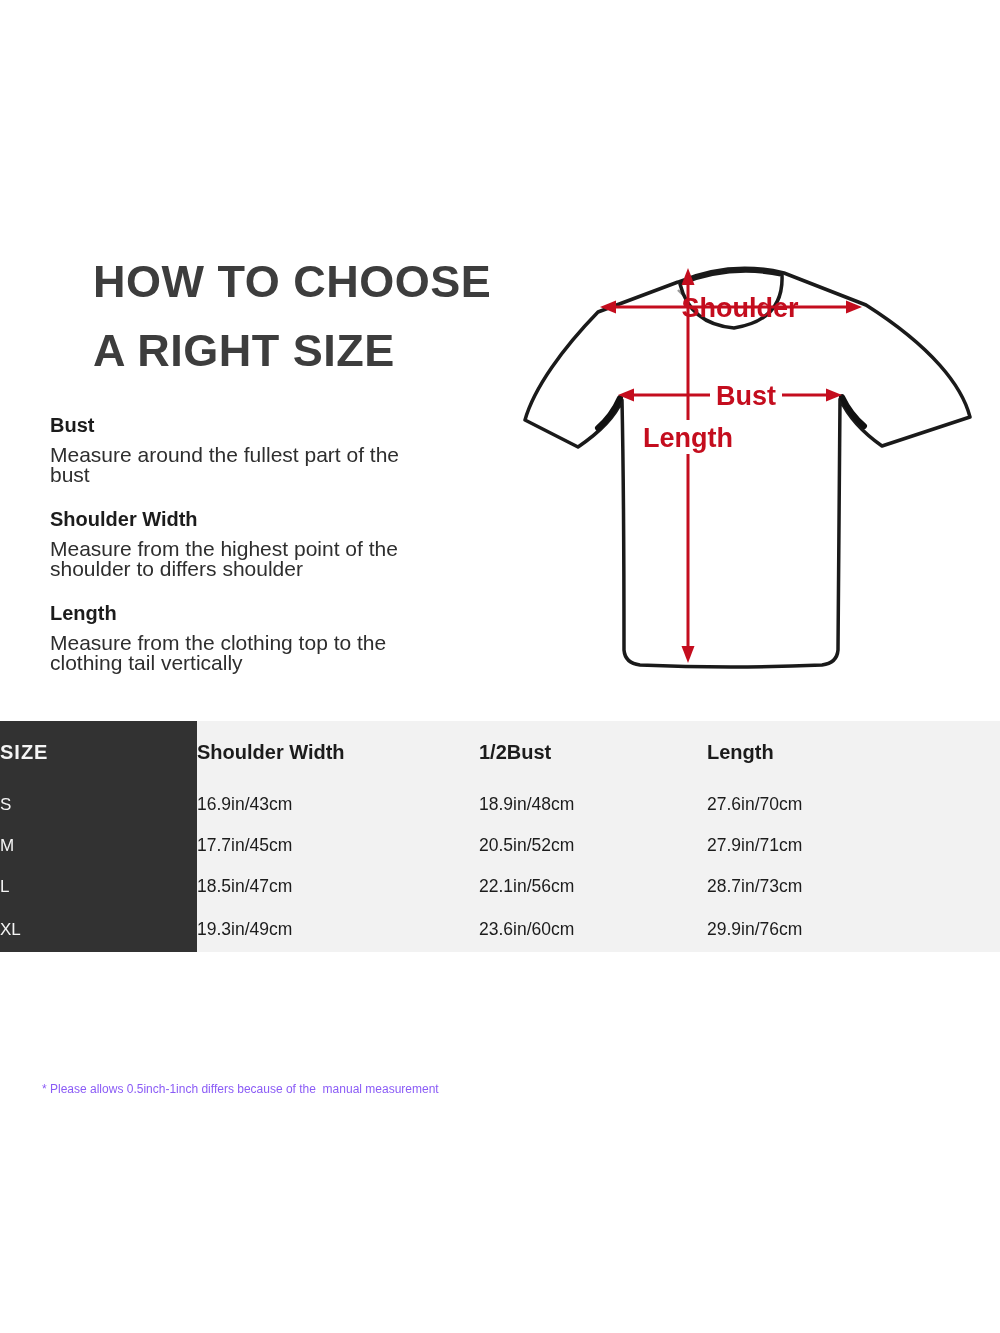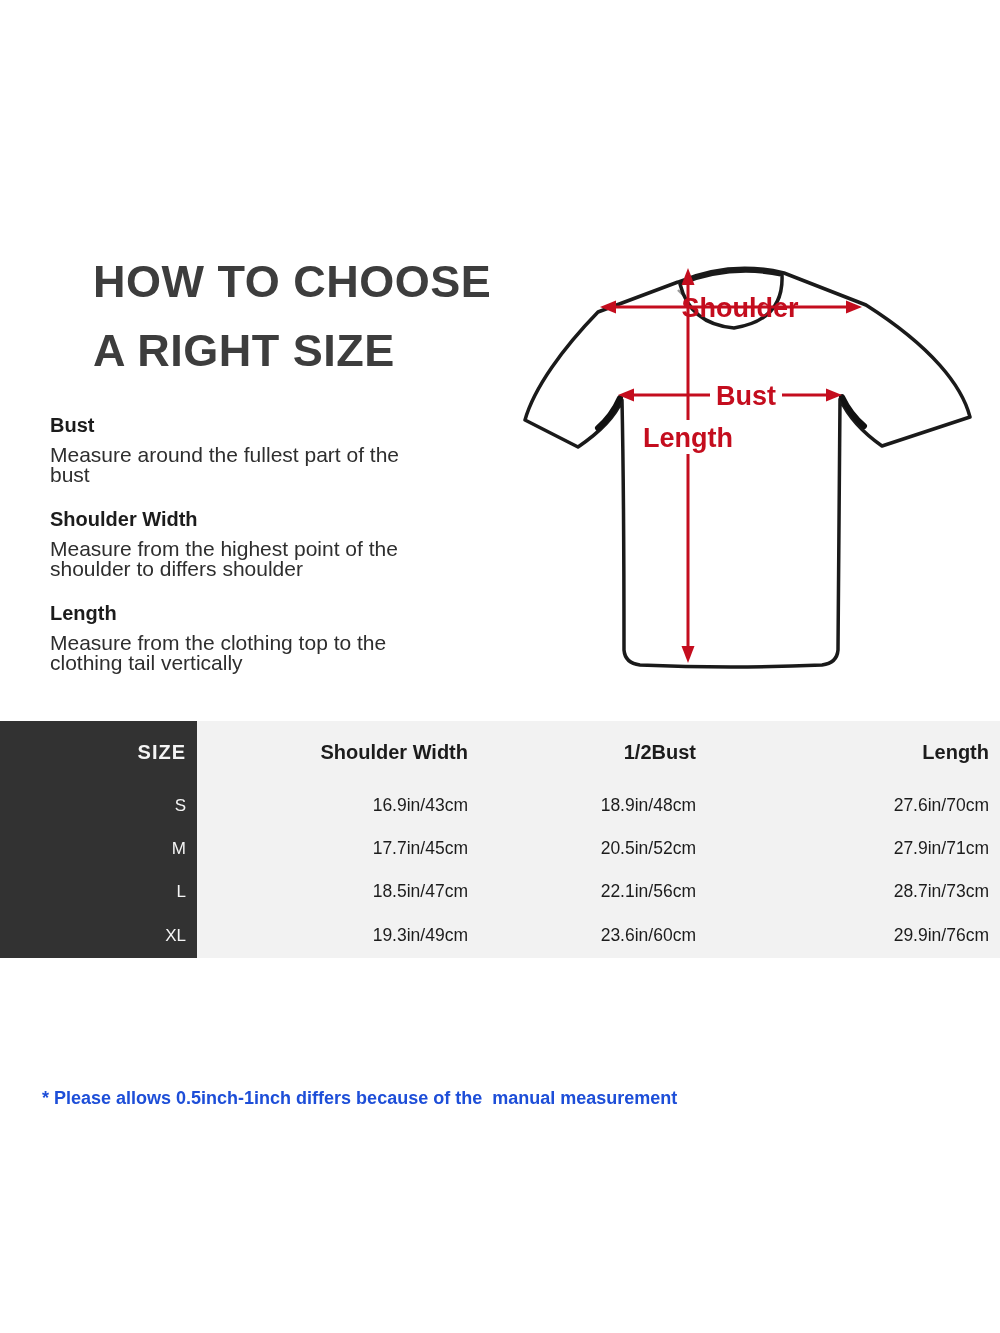--- a/index.html
+++ b/index.html
@@ -22,40 +22,40 @@
 
   
   .diagram{position:absolute;left:518px;top:248px;width:464px;height:442px;}
 
   
   .size-table{
     position:absolute;left:0;top:721px;width:1000px;
     border-collapse:collapse;table-layout:fixed;
   }
   .size-table th,.size-table td{
-    padding:11px;text-align:right;vertical-align:middle;border:none;
+    padding:0;text-align:left;vertical-align:middle;border:none;
   }
   .size-table thead tr{height:63px;}
   .size-table tbody tr{height:41px;}
   .size-table tbody tr:last-child{height:45px;}
   .col-size{width:197px;}
   .col-shoulder{width:282px;}
   .col-bust{width:228px;}
   .col-length{width:293px;}
   .dark-cell{background:#323232;color:#f5f5f5;}
   .light-cell{background:#f2f2f2;color:#1c1c1c;}
   th.dark-cell{font-size:20px;font-weight:bold;letter-spacing:1px;}
   th.light-cell{font-size:20px;font-weight:bold;}
   td.dark-cell{font-size:17px;font-weight:normal;}
   td.light-cell{font-size:17.5px;font-weight:normal;}
 
   
   .footnote{
     position:absolute;left:42px;top:1070px;width:900px;
-    font-size:18px;color:#1d4ed8;white-space:pre-wrap;font-weight:bold;
+    font-size:12px;color:#8b5cf6;white-space:pre-wrap;
   }
 </style>
 </head>
 <body>
 
 <div class="page">
 
   <div class="title">
     <span>HOW TO CHOOSE</span>
     <span>A RIGHT SIZE</span>

